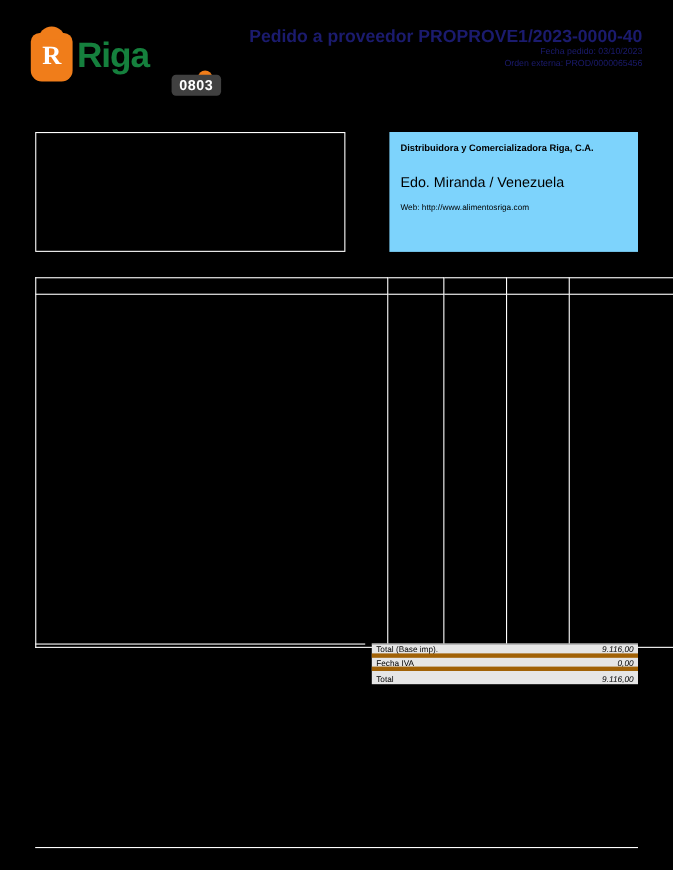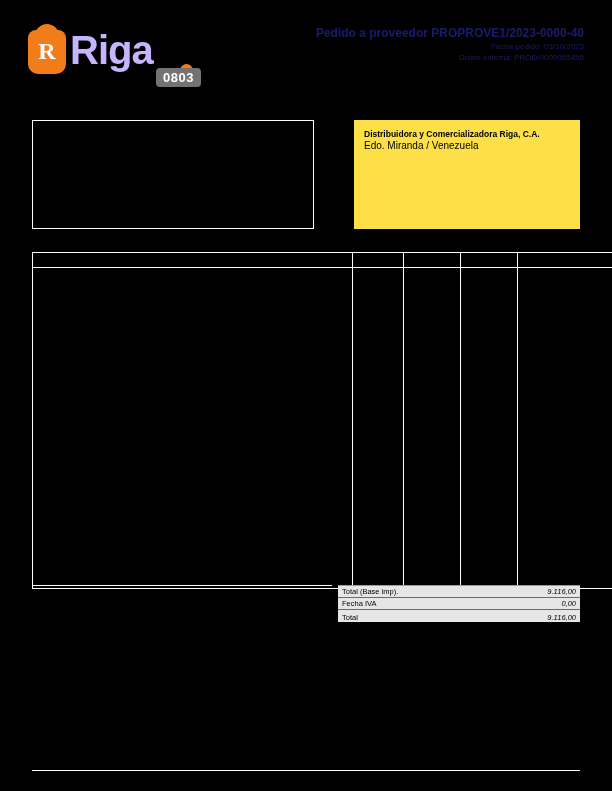--- a/index.html
+++ b/index.html
@@ -59,59 +59,59 @@
     text-align: center;
     font-size: 24px;
     font-weight: bold;
     color: #ffffff;
     font-family: "Liberation Serif", serif;
   }
   .logo-word {
     position: absolute;
     left: 42px;
     top: 0px;
-    font-size: 40px;
+    font-size: 32px;
     line-height: 44px;
     font-weight: bold;
-    color: #c4b5fd;
+    color: #15803d;
     font-family: "Liberation Sans", sans-serif;
     letter-spacing: -1px;
   }
   .logo-dot {
     position: absolute;
     left: 152px;
     top: 36px;
     width: 13px;
     height: 13px;
     border-radius: 50%;
     background: #f07d1a;
   }
   .logo-badge {
     position: absolute;
     left: 128px;
     top: 40px;
-    background: #737373;
+    background: #404040;
     color: #ffffff;
     font-size: 13px;
     font-weight: bold;
     padding: 2px 7px;
     border-radius: 4px;
     letter-spacing: 0.5px;
   }
 
   
   .doc-header {
     position: absolute;
     right: 28px;
     top: 26px;
     text-align: right;
     color: #1b1b6e;
   }
   .doc-title {
-    font-size: 12px;
+    font-size: 16px;
     font-weight: bold;
     line-height: 15px;
     text-align: center;
   }
   .doc-sub {
     font-size: 8px;
     line-height: 11px;
     color: #1b1b6e;
   }
 
@@ -124,34 +124,35 @@
     height: 109px;
     border: 1px solid #ffffff;
     box-sizing: border-box;
   }
   .company-box {
     position: absolute;
     left: 354px;
     top: 120px;
     width: 226px;
     height: 109px;
-    background: #fde047;
+    background: #7dd3fc;
     box-sizing: border-box;
     padding: 8px 10px;
   }
   .company-name {
     font-size: 8.5px;
     font-weight: bold;
     color: #000000;
     line-height: 12px;
   }
   .company-line {
-    font-size: 10px;
+    font-size: 13px;
     color: #000000;
     line-height: 11px;
+    margin-top: 20px;
   }
   .company-web {
     font-size: 7.5px;
     color: #000000;
     line-height: 11px;
     margin-top: 12px;
   }
 
   
   .items-table {
@@ -190,21 +191,21 @@
     border-top: 1px solid #9a9a9a;
   }
   .totals-row {
     display: flex;
     justify-content: space-between;
     align-items: center;
     height: 12px;
     padding: 0 4px;
     font-size: 7.5px;
     color: #000000;
-    border-bottom: 1px solid #a16207;
+    border-bottom: 4px solid #a16207;
     box-sizing: border-box;
   }
   .totals-row:last-child {
     border-bottom: none;
     align-items: flex-end;
   }
   .totals-label { text-align: left; }
   .totals-value { text-align: right; font-style: italic; }
 
   
@@ -246,20 +247,21 @@
     <div class="doc-sub">Orden externa: PROD/0000065456</div>
   </div>
 
   <div class="client-box">
     <span></span>
   </div>
 
   <div class="company-box">
     <div class="company-name">Distribuidora y Comercializadora Riga, C.A.</div>
     <div class="company-line">Edo. Miranda / Venezuela</div>
+    <div class="company-web">Web: http://www.alimentosriga.com</div>
   </div>
 
   <table class="items-table">
     <thead>
       <tr>
         <th class="col-desc"></th>
         <th class="col-a"></th>
         <th class="col-b"></th>
         <th class="col-c"></th>
         <th class="col-d"></th>

